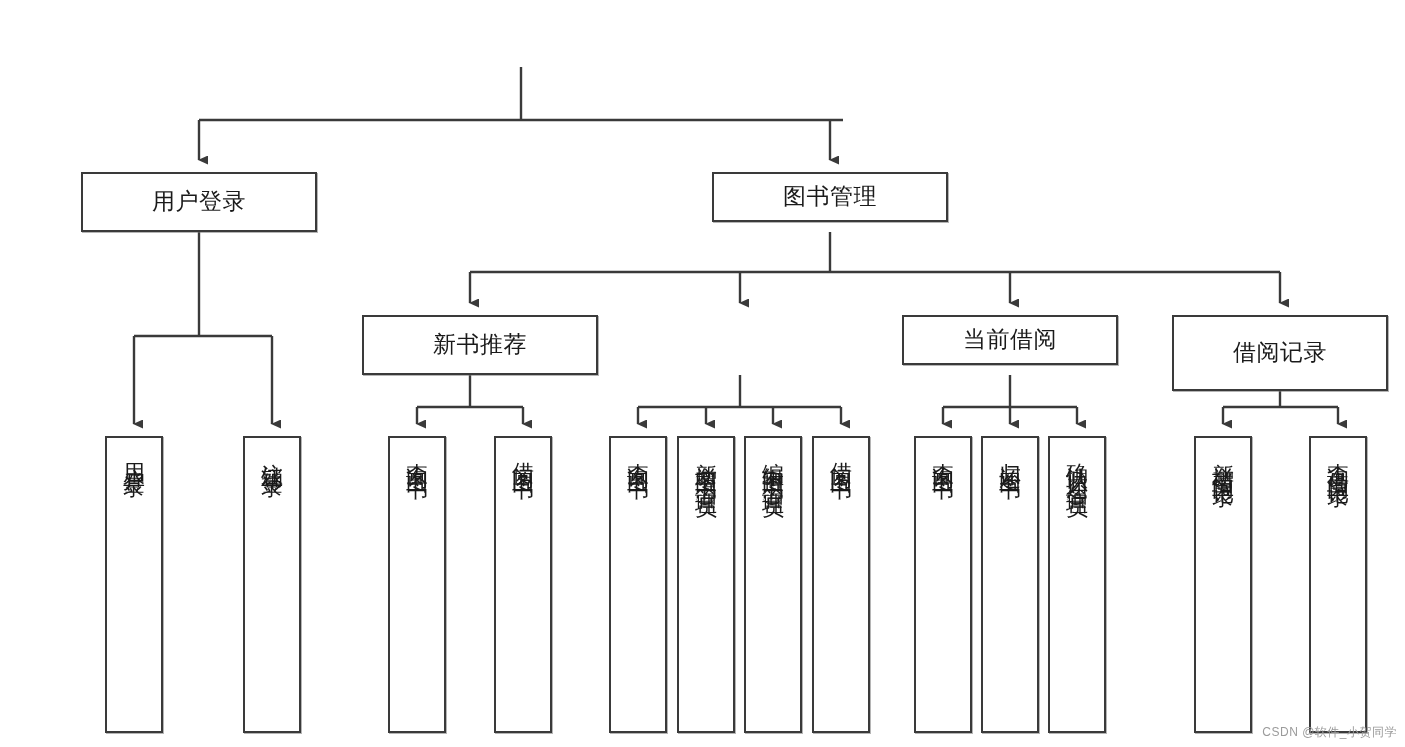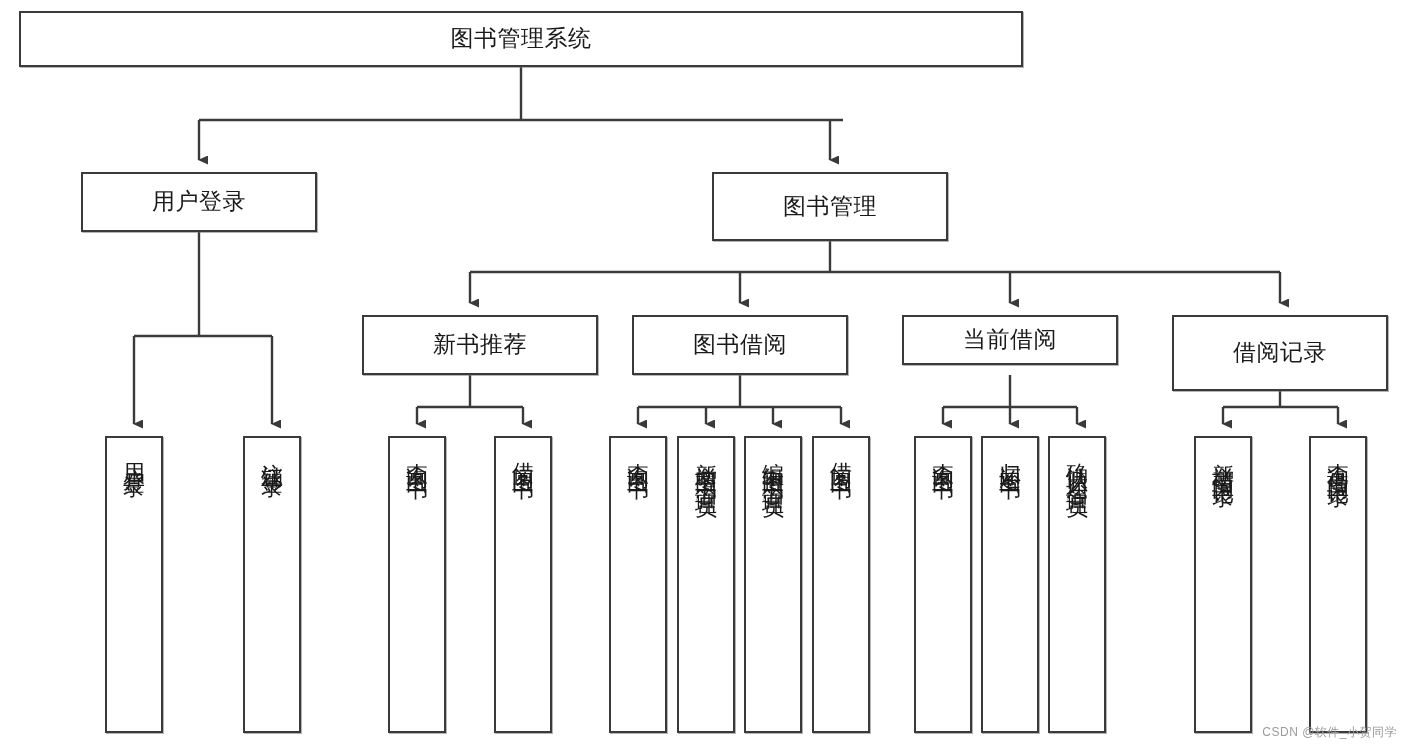--- a/index.html
+++ b/index.html
@@ -124,37 +124,31 @@
       <path d="M1010,407 L1010,424" marker-end="url(#arrowhead)"></path>
       <path d="M1077,407 L1077,424" marker-end="url(#arrowhead)"></path>
 
       <path d="M1280,375 L1280,407"></path>
       <path d="M1223,407 L1338,407"></path>
       <path d="M1223,407 L1223,424" marker-end="url(#arrowhead)"></path>
       <path d="M1338,407 L1338,424" marker-end="url(#arrowhead)"></path>
     </g>
   </svg>
 
-  <div class="node root horiz" style="left:19px; top:11px; width:1004px; height:56px;">
-    <span class="label">图书管理系统</span>
-  </div>
 
   <div class="node horiz" style="left:81px; top:172px; width:236px; height:60px;">
     <span class="label">用户登录</span>
   </div>
-  <div class="node horiz" style="left:712px; top:172px; width:236px; height:69px;">
+  <div class="node horiz" style="left:712px; top:172px; width:236px; height:50px;">
     <span class="label">图书管理</span>
   </div>
 
   <div class="node horiz" style="left:362px; top:315px; width:236px; height:60px;">
     <span class="label">新书推荐</span>
   </div>
-  <div class="node horiz" style="left:632px; top:315px; width:216px; height:60px;">
-    <span class="label">图书借阅</span>
-  </div>
   <div class="node horiz" style="left:902px; top:315px; width:216px; height:50px;">
     <span class="label">当前借阅</span>
   </div>
   <div class="node horiz" style="left:1172px; top:315px; width:216px; height:76px;">
     <span class="label">借阅记录</span>
   </div>
 
   <div class="node vert" style="left:105px; top:436px; width:58px; height:297px;">
     <span class="label">用户登录</span>
   </div>

